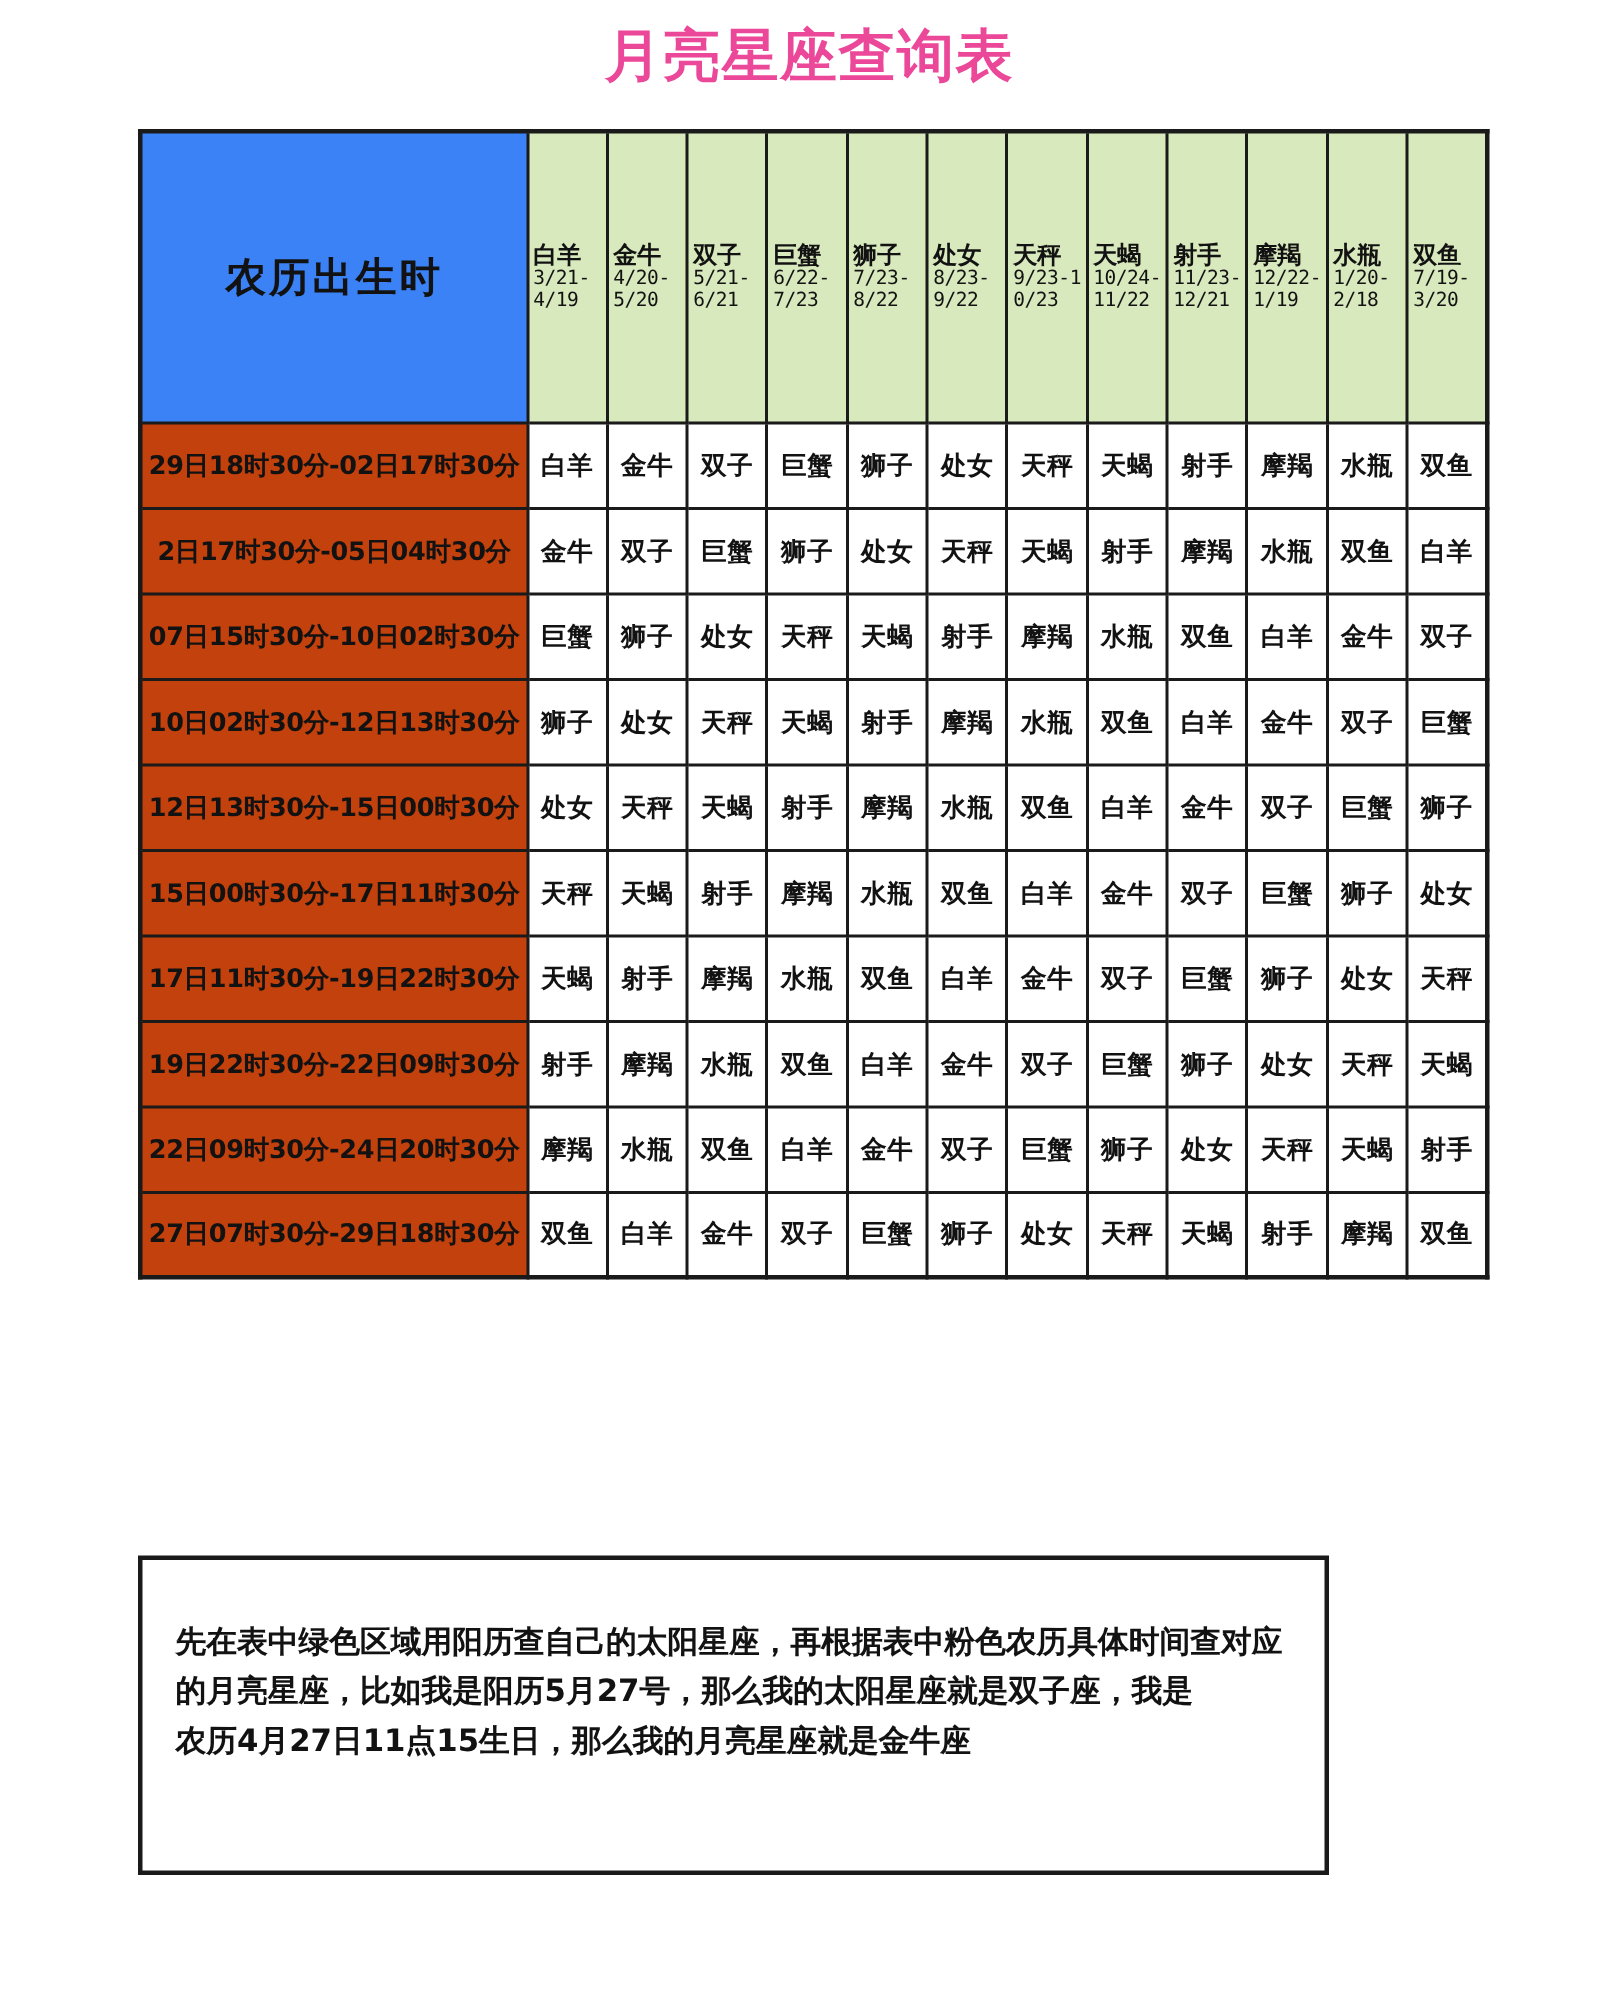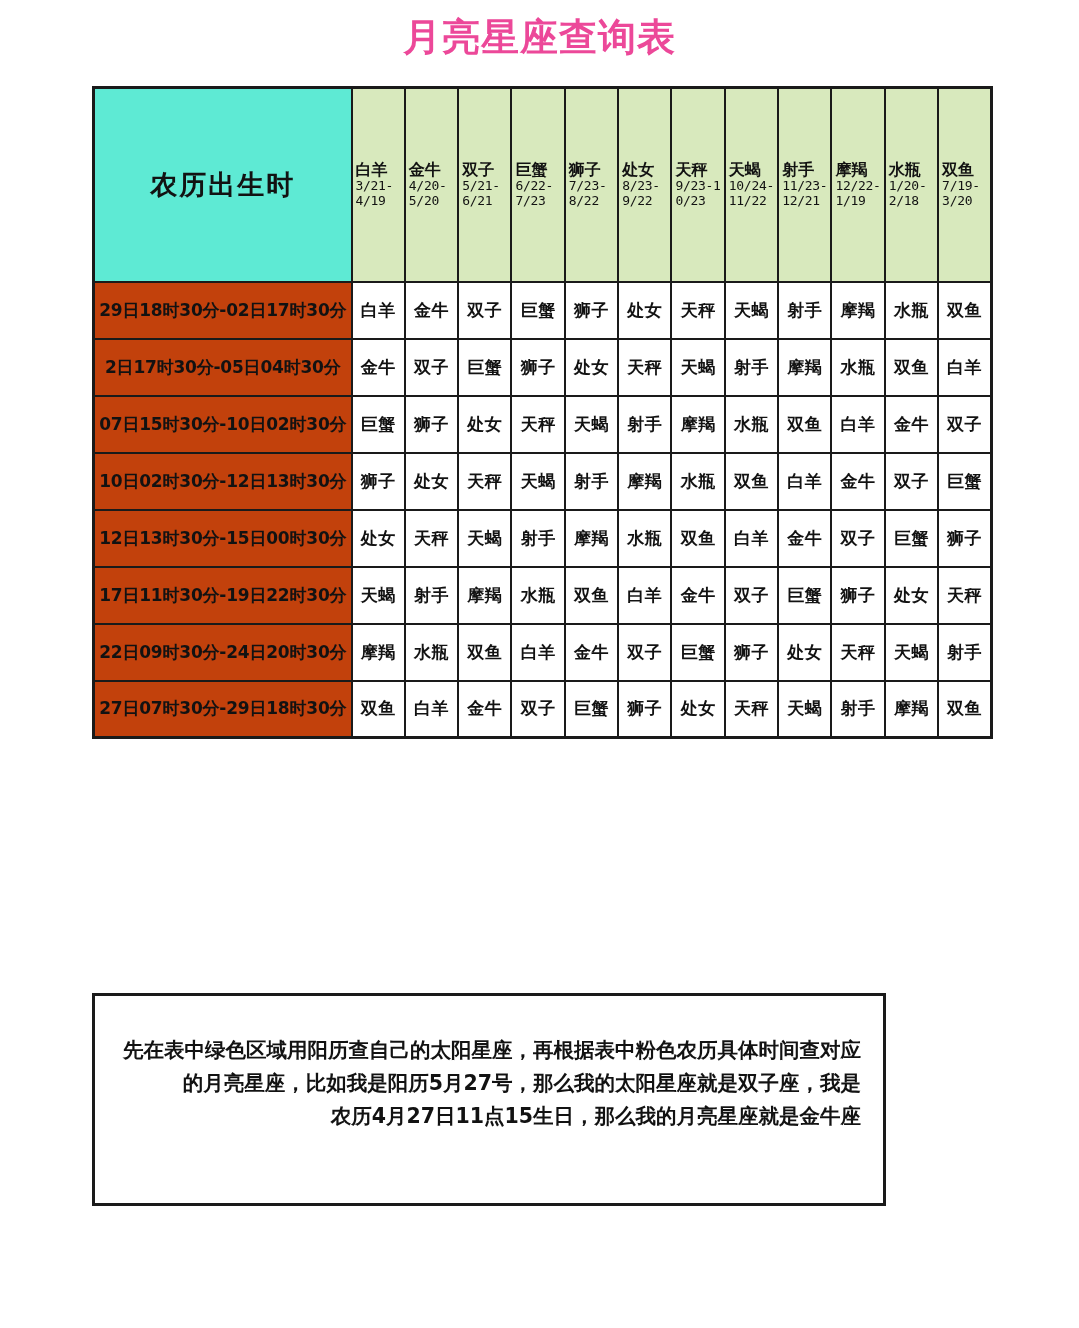--- a/index.html
+++ b/index.html
@@ -59,21 +59,21 @@
     text-align: center;
     vertical-align: middle;
     font-weight: 700;
     color: #121212;
   }
 
   
   th.corner {
     width: 258px;
     height: 194px;
-    background: #5eead4;
+    background: #3b82f6;
     font-size: 27px;
     letter-spacing: 2px;
     font-family: Liberation Serif, serif;
   }
 
   
   th.zodiac {
     width: 53.33px;
     background: #d8e9bd;
     vertical-align: top;
@@ -118,27 +118,26 @@
     font-size: 17px;
     height: 57px;
     font-family: "DejaVu Sans", "Liberation Sans", sans-serif;
     letter-spacing: 0.5px;
   }
 
   
   .note-box {
     position: absolute;
     left: 92px;
-    top: 993px;
+    top: 1037px;
     width: 794px;
     height: 213px;
     border: 3px solid #1a1a1a;
     background: #ffffff;
     padding: 38px 22px 10px 22px;
-    text-align: right;
   }
   .note-text {
     font-size: 20.5px;
     font-weight: 700;
     line-height: 1.62;
     color: #121212;
     font-family: "DejaVu Sans", "Liberation Sans", sans-serif;
     letter-spacing: 0px;
     white-space: pre-wrap;
     margin: 0;
@@ -304,33 +303,63 @@
             <td class="cell">摩羯</td>
             <td class="cell">水瓶</td>
             <td class="cell">双鱼</td>
             <td class="cell">白羊</td>
             <td class="cell">金牛</td>
             <td class="cell">双子</td>
             <td class="cell">巨蟹</td>
             <td class="cell">狮子</td>
           </tr>
           <tr>
+            <td class="rowlabel">15日00时30分-17日11时30分</td>
+            <td class="cell">天秤</td>
+            <td class="cell">天蝎</td>
+            <td class="cell">射手</td>
+            <td class="cell">摩羯</td>
+            <td class="cell">水瓶</td>
+            <td class="cell">双鱼</td>
+            <td class="cell">白羊</td>
+            <td class="cell">金牛</td>
+            <td class="cell">双子</td>
+            <td class="cell">巨蟹</td>
+            <td class="cell">狮子</td>
+            <td class="cell">处女</td>
+          </tr>
+          <tr>
             <td class="rowlabel">17日11时30分-19日22时30分</td>
             <td class="cell">天蝎</td>
             <td class="cell">射手</td>
             <td class="cell">摩羯</td>
             <td class="cell">水瓶</td>
             <td class="cell">双鱼</td>
             <td class="cell">白羊</td>
             <td class="cell">金牛</td>
             <td class="cell">双子</td>
             <td class="cell">巨蟹</td>
             <td class="cell">狮子</td>
             <td class="cell">处女</td>
             <td class="cell">天秤</td>
+          </tr>
+          <tr>
+            <td class="rowlabel">19日22时30分-22日09时30分</td>
+            <td class="cell">射手</td>
+            <td class="cell">摩羯</td>
+            <td class="cell">水瓶</td>
+            <td class="cell">双鱼</td>
+            <td class="cell">白羊</td>
+            <td class="cell">金牛</td>
+            <td class="cell">双子</td>
+            <td class="cell">巨蟹</td>
+            <td class="cell">狮子</td>
+            <td class="cell">处女</td>
+            <td class="cell">天秤</td>
+            <td class="cell">天蝎</td>
           </tr>
           <tr>
             <td class="rowlabel">22日09时30分-24日20时30分</td>
             <td class="cell">摩羯</td>
             <td class="cell">水瓶</td>
             <td class="cell">双鱼</td>
             <td class="cell">白羊</td>
             <td class="cell">金牛</td>
             <td class="cell">双子</td>
             <td class="cell">巨蟹</td>

